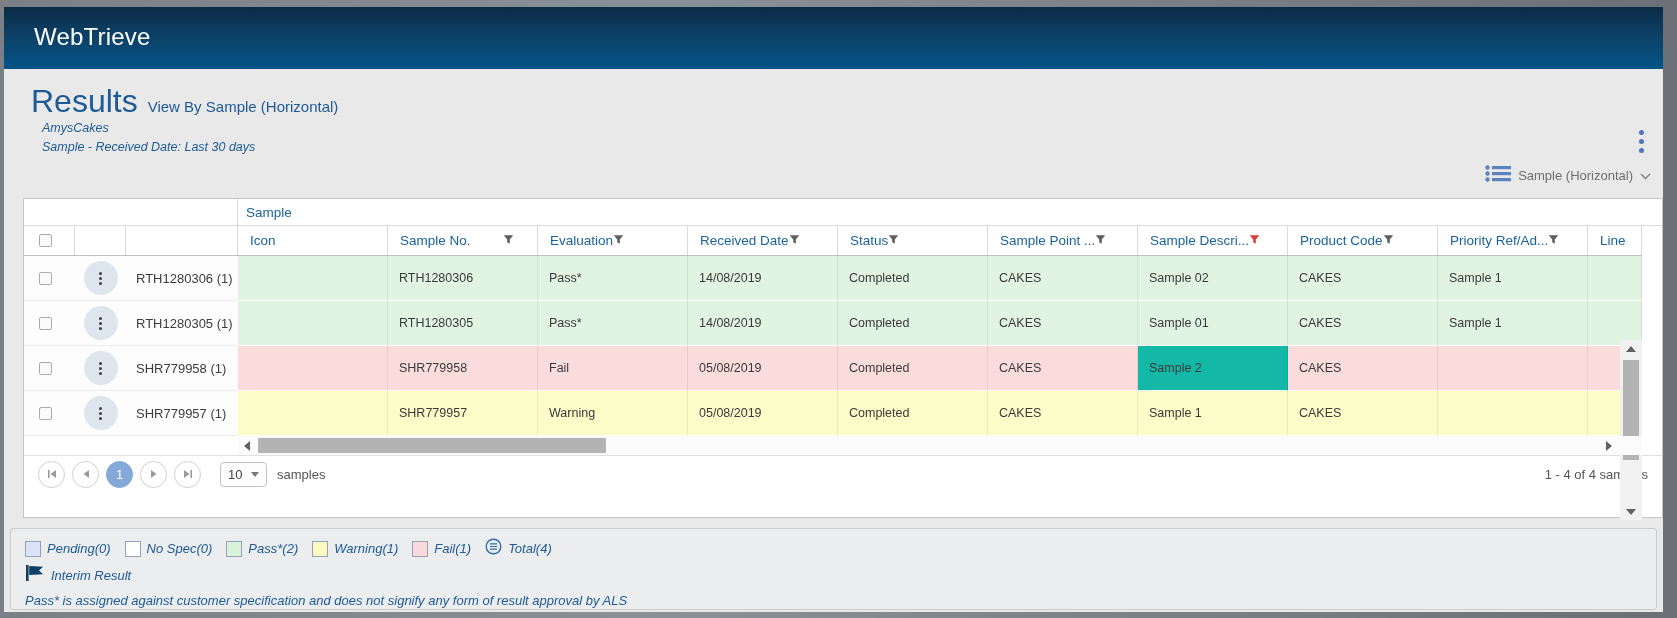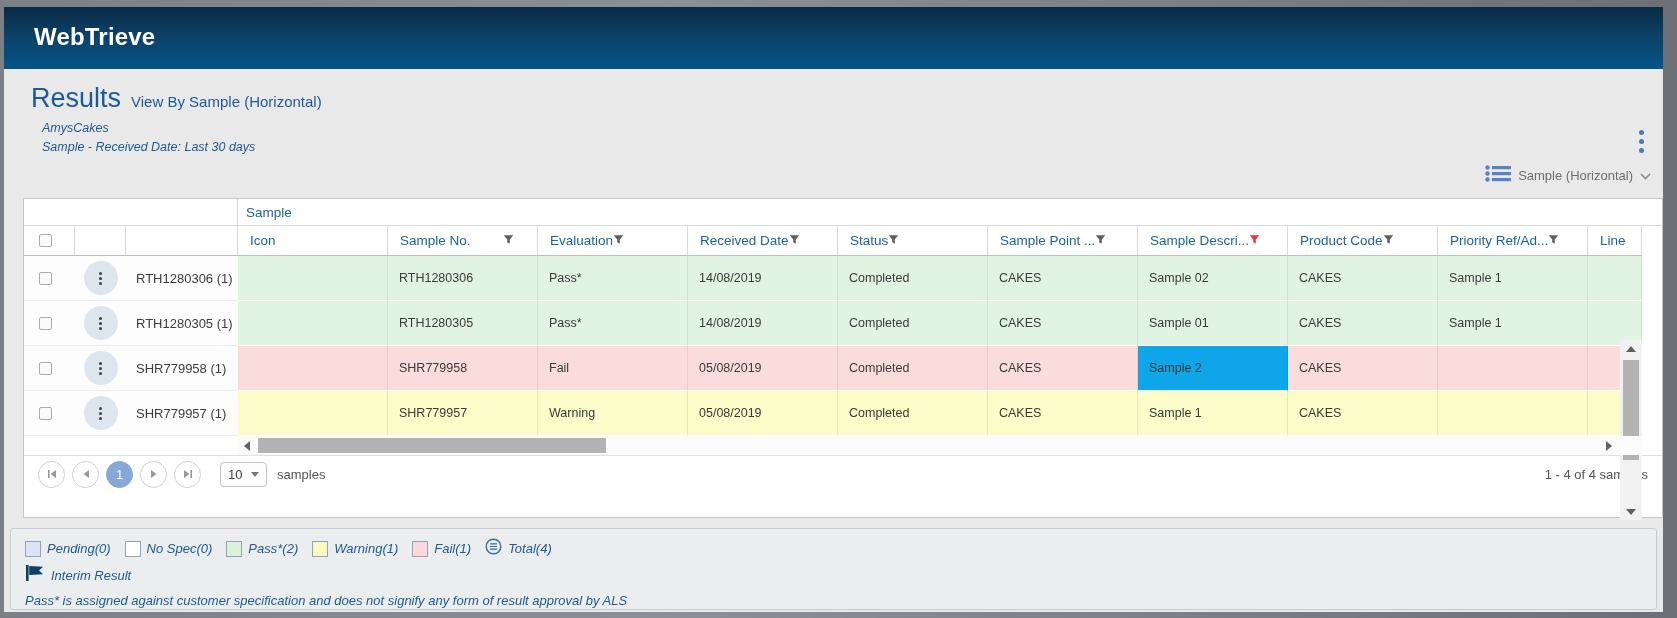--- a/index.html
+++ b/index.html
@@ -5,25 +5,25 @@
   * { margin:0; padding:0; box-sizing:border-box; }
   html,body { width:1677px; height:618px; overflow:hidden; }
   body { font-family:"Liberation Sans", sans-serif; }
 
   .frame { width:1677px; height:618px; background:linear-gradient(90deg,#7b8087,#8a9097 40%,#6c7076); padding:7px 14px 6px 4px; }
   .app { position:relative; width:1659px; height:605px; background:#e9e9e9; overflow:hidden; }
 
   
   .topbar { position:absolute; left:0; top:0; width:100%; height:62px;
             background:linear-gradient(180deg,#0a2b45 0%, #0d4066 45%, #045587 100%); }
-  .topbar .brand { position:absolute; left:30px; top:16px; color:#ffffff; font-size:24px; font-weight:bold; letter-spacing:.2px; }
+  .topbar .brand { position:absolute; left:30px; top:16px; color:#ffffff; font-size:24px; font-weight:normal; letter-spacing:.2px; }
 
   
   .title-row { position:absolute; left:27px; top:76px; display:flex; align-items:baseline; gap:10px; color:#1d5a96; }
-  .title-row .h1 { font-size:27px; font-weight:500; }
+  .title-row .h1 { font-size:32px; font-weight:500; }
   .title-row .sub { font-size:15px; }
   .filter-name { position:absolute; left:38px; top:114px; font-size:12.5px; font-style:italic; color:#1d5a96; }
   .filter-desc { position:absolute; left:38px; top:133px; font-size:12.5px; font-style:italic; color:#1d5a96; }
 
   .kebab-top { position:absolute; right:16px; top:120px; display:flex; flex-direction:column; gap:4px; cursor:pointer; padding:3px; }
   .kebab-top i { width:5px; height:5px; border-radius:50%; background:#4d79bb; }
 
   .view-selector { position:absolute; right:12px; top:158px; display:flex; align-items:center; gap:7px; color:#6e6e6e; font-size:13px; cursor:pointer; }
 
   
@@ -270,21 +270,21 @@
                 <i></i>
               </span>
             </div>
             <div class="lcell c3">SHR779958 (1)</div>
             <div class="dcell" style="width: 150px; background: rgb(251, 220, 220);"></div>
             <div class="dcell" style="width: 150px; background: rgb(251, 220, 220);">SHR779958</div>
             <div class="dcell" style="width: 150px; background: rgb(251, 220, 220);">Fail</div>
             <div class="dcell" style="width: 150px; background: rgb(251, 220, 220);">05/08/2019</div>
             <div class="dcell" style="width: 150px; background: rgb(251, 220, 220);">Completed</div>
             <div class="dcell" style="width: 150px; background: rgb(251, 220, 220);">CAKES</div>
-            <div class="dcell" style="width: 150px; background: #0ea5e9;">Sample 2</div>
+            <div class="dcell" style="width: 150px; background: #14b8a6;">Sample 2</div>
             <div class="dcell" style="width: 150px; background: rgb(251, 220, 220);">CAKES</div>
             <div class="dcell" style="width: 150px; background: rgb(251, 220, 220);"></div>
             <div class="dcell" style="width: 54px; background: rgb(251, 220, 220);"></div>
           </div>
           <div class="grid-row">
             <div class="lcell c1">
               <span class="cb"></span>
             </div>
             <div class="lcell c2">
               <span class="kebab-circle">

